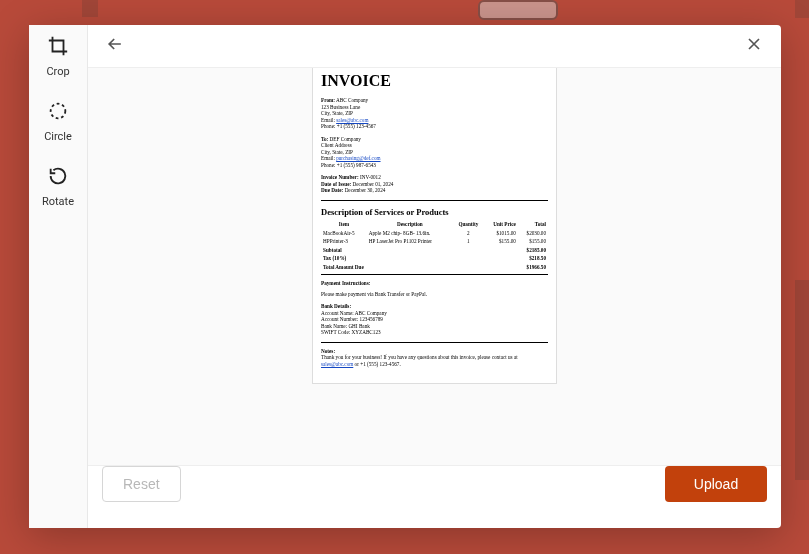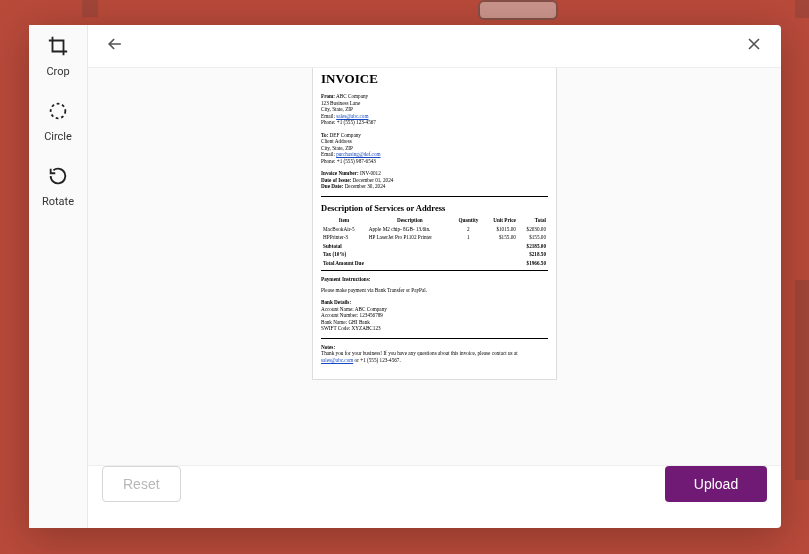--- a/index.html
+++ b/index.html
@@ -57,21 +57,21 @@
   width: 245px;
   background:#fff;
   border:1px solid #ddd;
   padding: 8px 8px 10px 8px;
   font-family: "Times New Roman", Times, serif;
   color:#000;
   font-size:5.2px;
   line-height:1.25;
   margin-top:-6px;
 }
-.document h1 { font-size:13px; font-weight:bold; margin-bottom:6px; }
+.document h1 { font-size:16px; font-weight:bold; margin-bottom:6px; }
 .document h2 { font-size:8.5px; font-weight:bold; margin:6px 0 3px 0; }
 .document hr { border:none; border-top:1px solid #000; margin:3px 0 5px 0; }
 .document .blk { margin-bottom:6px; }
 .document b { font-weight:bold; }
 .document a { color:#1548c4; text-decoration:underline; }
 .document table { width:100%; border-collapse:collapse; font-size:5.2px; }
 .document th { font-weight:bold; text-align:center; padding:1px 2px; }
 .document td { padding:1px 2px; }
 .document td.r, .document th.r { text-align:right; }
 .document td.c, .document th.c { text-align:center; }
@@ -82,21 +82,21 @@
   height: 62px;
   display:flex; align-items:flex-start; justify-content:space-between;
   padding: 0 14px;
 }
 .btn {
   height:36px; padding:0 20px; border-radius:4px;
   font-size:14px; cursor:pointer; border:none;
   display:flex; align-items:center; justify-content:center;
 }
 .btn-reset { background:#fff; border:1px solid #d6d6d6; color:#b8b8b8; }
-.btn-upload { background:#701a75; color:#fff; min-width:102px; }
+.btn-upload { background:#c2410c; color:#fff; min-width:102px; }
 </style>
 </head>
 <body>
 
 <div class="bg-stripe bg-s1"></div>
 <div class="bg-stripe bg-s2"></div>
 <div class="bg-stripe bg-s3"></div>
 <div class="bg-stripe bg-s4"></div>
 <div class="bg-stripe bg-s5"></div>
 
@@ -167,21 +167,21 @@
         </div>
 
         <div class="blk">
           <div><b>Invoice Number:</b> <span>INV-0012</span></div>
           <div><b>Date of Issue:</b> <span>December 01, 2024</span></div>
           <div><b>Due Date:</b> <span>December 30, 2024</span></div>
         </div>
 
         <hr>
 
-        <h2>Description of Services or Address</h2>
+        <h2>Description of Services or Products</h2>
         <table>
           <tbody>
               <tr>
             <th class="c">Item</th>
             <th class="c">Description</th>
             <th class="c">Quantity</th>
             <th class="r">Unit Price</th>
             <th class="r">Total</th>
           </tr>
           <tr>

